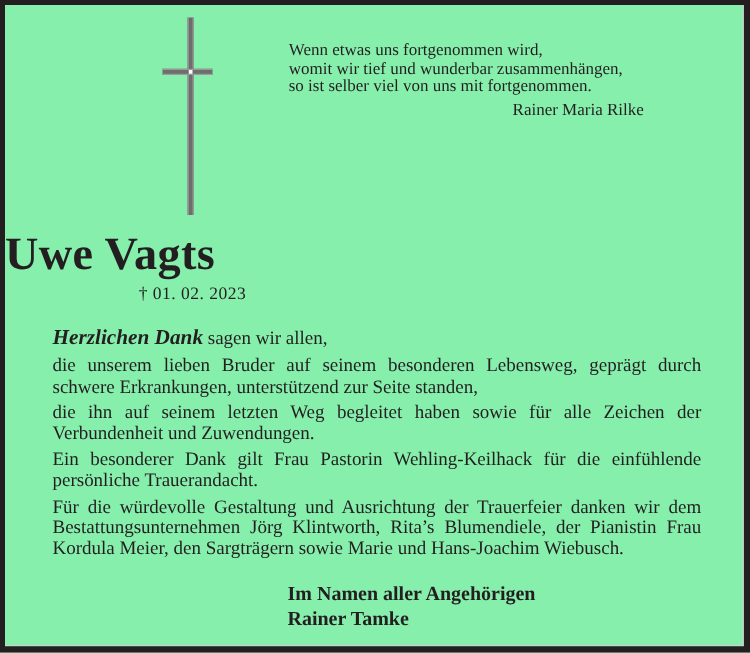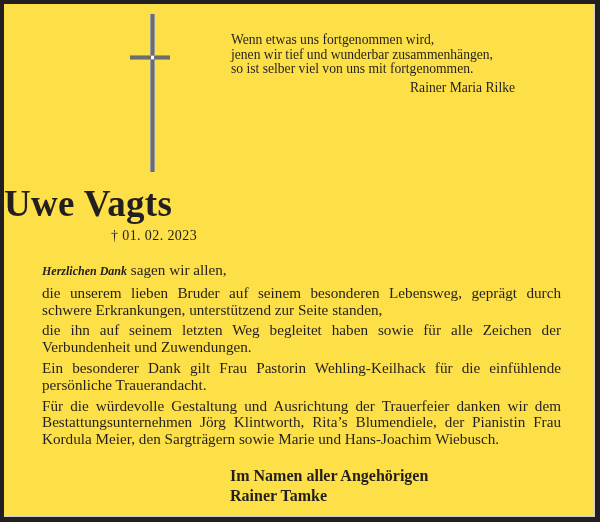--- a/index.html
+++ b/index.html
@@ -8,21 +8,21 @@
     background: #231f20;
     position: relative;
     overflow: hidden;
     font-family: "Liberation Serif", "DejaVu Serif", serif;
     color: #231f20;
   }
   .card {
     position: absolute;
     left: 4px; top: 4px;
     width: 591px; height: 513px;
-    background: #fde047;
+    background: #86efac;
     box-shadow: inset -1px -1px 0 #cfcfcf;
   }
   .cross-v {
     position: absolute;
     left: 146px; top: 10px;
     width: 3px; height: 158px;
     background: #6d6d6d;
     border-left: 1px solid #9a9a9a;
     border-right: 1px solid #9a9a9a;
   }
@@ -77,21 +77,21 @@
     width: 519px;
     font-size: 15.2px;
     line-height: 16.8px;
     text-align: justify;
   }
   .body p { margin: 0 0 4px 0; }
   .intro { margin-bottom: 5px !important; }
   .intro .thanks {
     font-style: italic;
     font-weight: bold;
-    font-size: 12px;
+    font-size: 17px;
   }
   .sign {
     position: absolute;
     left: 226px; top: 462px;
     font-size: 16px;
     font-weight: bold;
     line-height: 20px;
   }
 </style>
 </head>
@@ -101,21 +101,21 @@
 
   <div>
     <div class="cross-v"></div>
     <div class="cross-h"></div>
     <div class="cross-center"></div>
   </div>
 
   <div class="poem">
     <div class="stanza">
       <div>Wenn etwas uns fortgenommen wird,</div>
-      <div>jenen wir tief und wunderbar zusammenhängen,</div>
+      <div>womit wir tief und wunderbar zusammenhängen,</div>
       <div>so ist selber viel von uns mit fortgenommen.</div>
     </div>
     <div class="author">Rainer Maria Rilke</div>
   </div>
 
   <div class="name">Uwe Vagts</div>
   <div class="date">† 01. 02. 2023</div>
 
   <div class="body">
     <p class="intro"><span class="thanks">Herzlichen Dank</span><span> sagen wir allen,</span></p>

